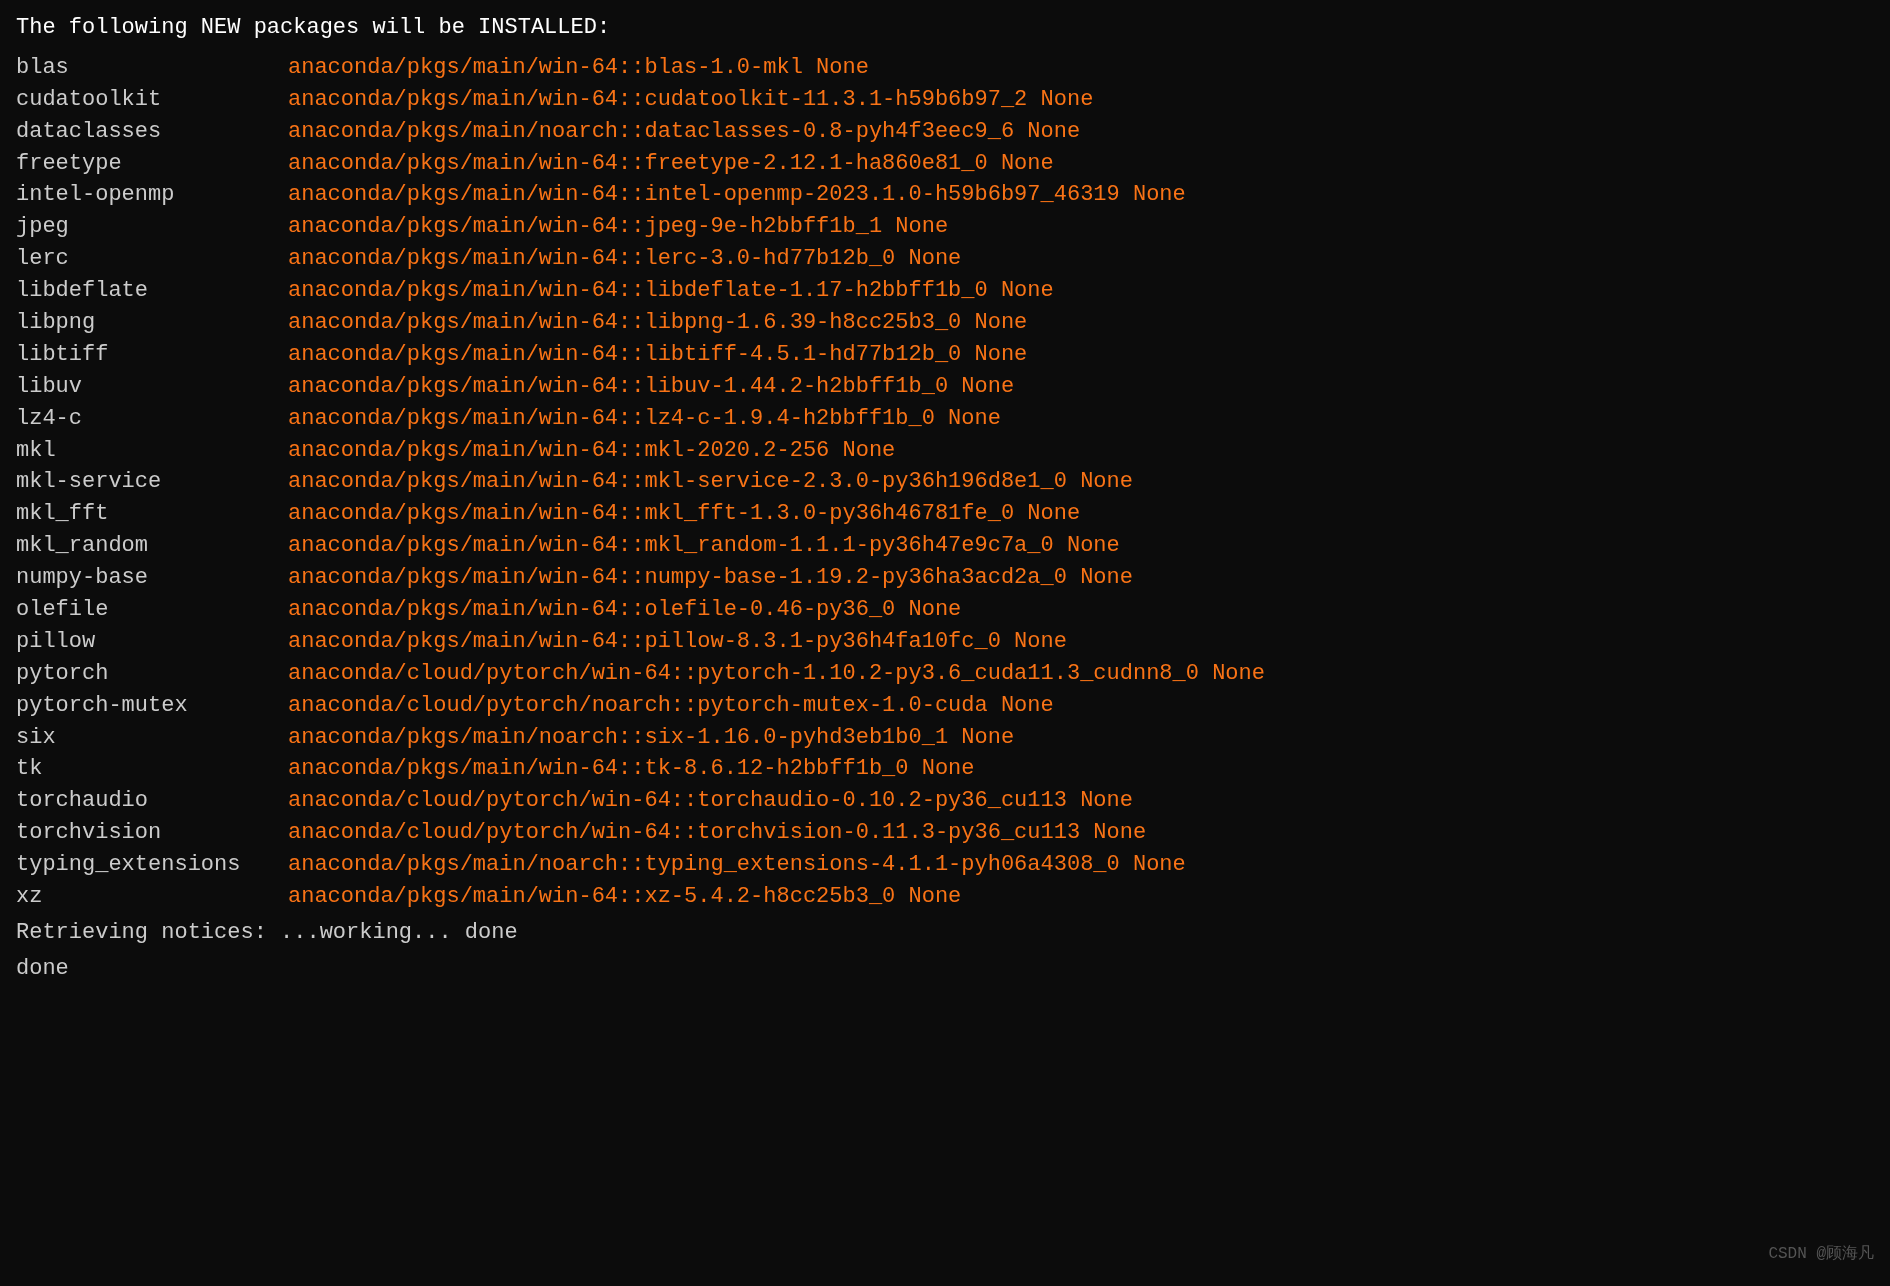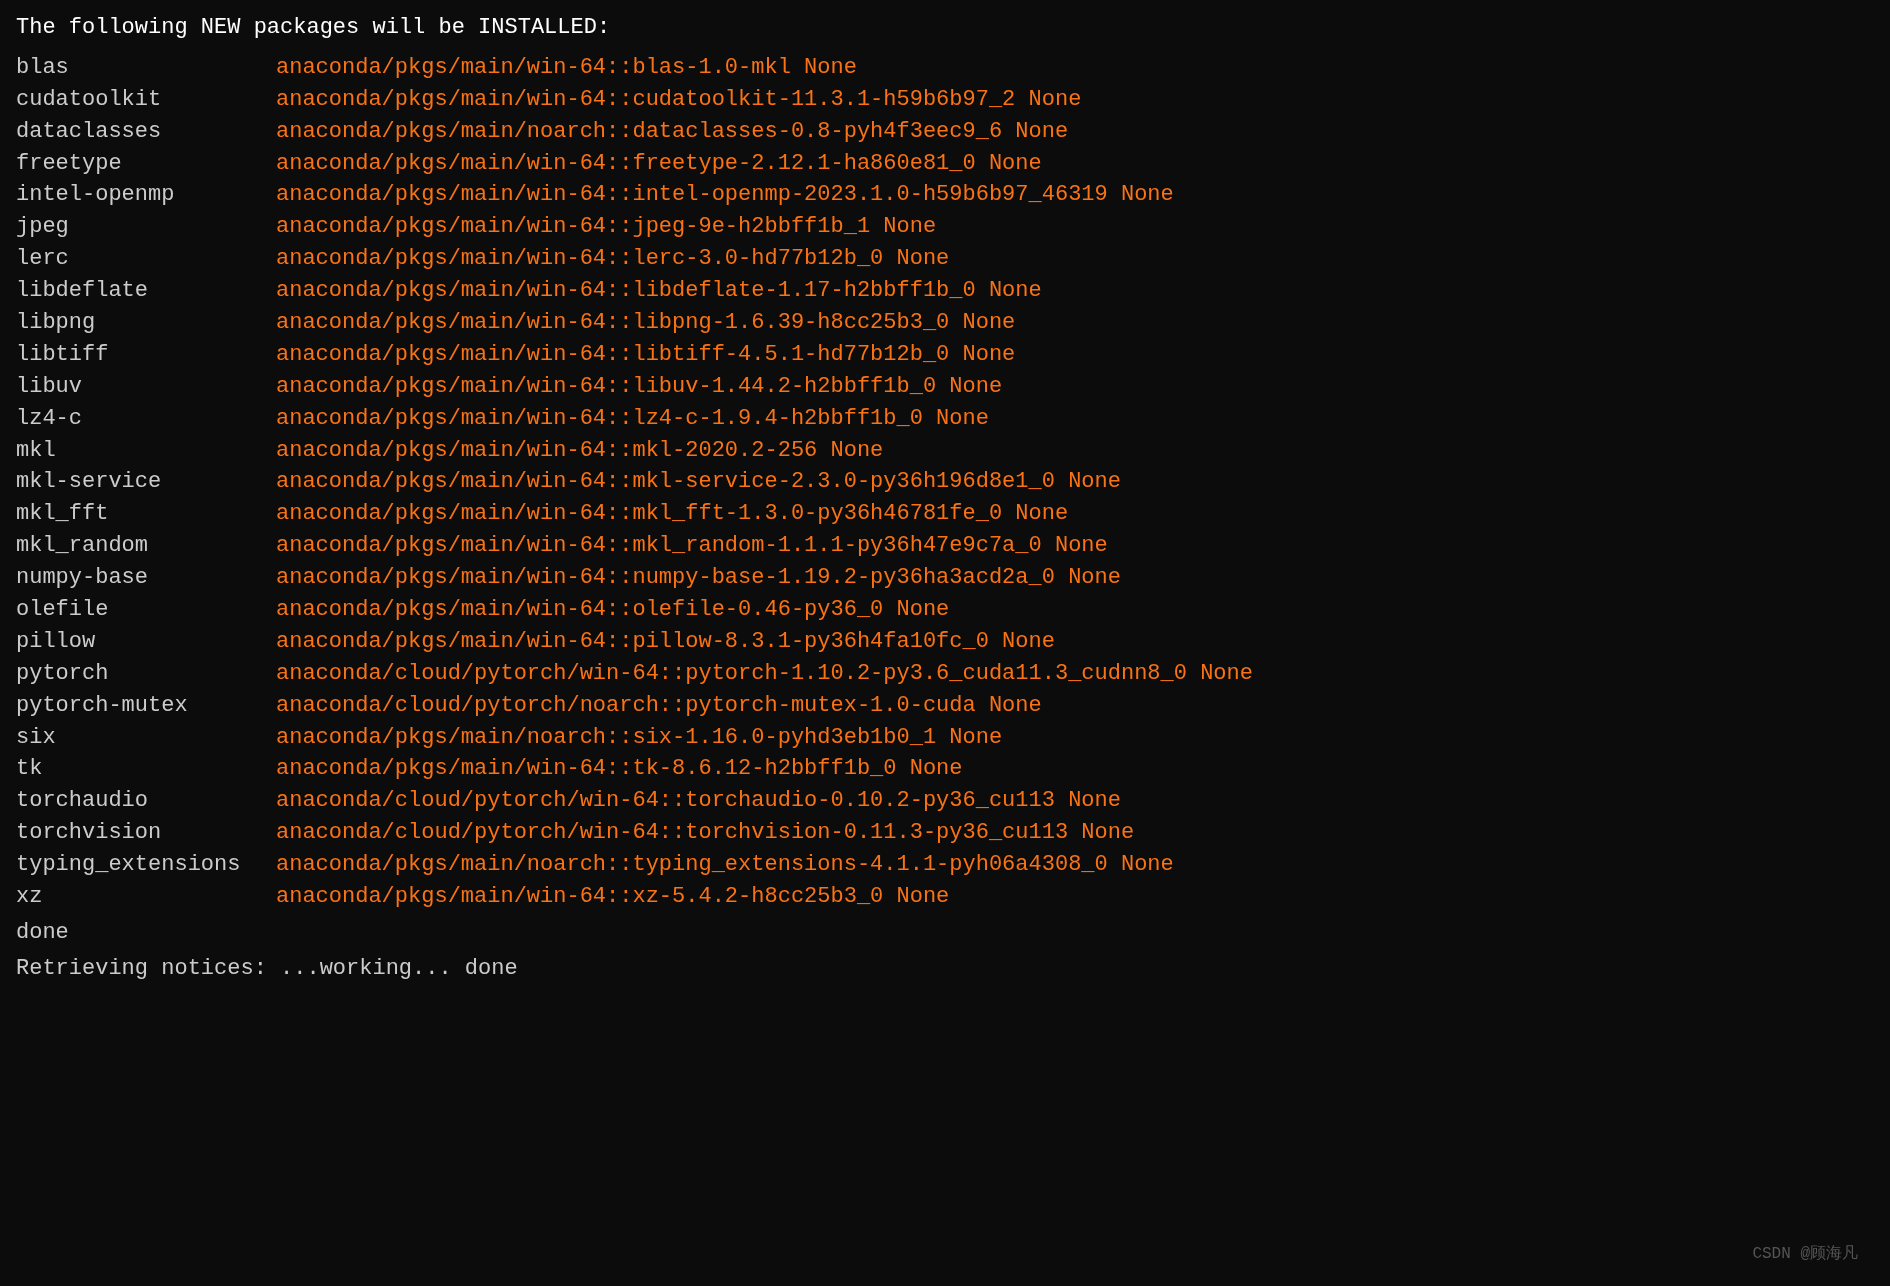--- a/index.html
+++ b/index.html
@@ -24,20 +24,21 @@
       margin-bottom: 8px;
     }
 
     .package-table {
       display: table;
       width: 100%;
     }
 
     .package-row {
       display: table-row;
+      gap: 12px;
     }
 
     .pkg-name {
       display: table-cell;
       color: #cccccc;
       padding-right: 8px;
       min-width: 280px;
     }
 
     .pkg-source {
@@ -46,21 +47,21 @@
     }
 
     .footer-line {
       color: #cccccc;
       margin-top: 4px;
     }
 
     .watermark {
       position: fixed;
       bottom: 20px;
-      right: 32px;
+      right: 16px;
       color: #555555;
       font-size: 16px;
       font-family: 'Courier New', Courier, monospace;
     }
   </style>
 </head>
 <body>
 
 <div class="terminal-wrapper">
   <div class="header-line">The following NEW packages will be INSTALLED:</div>
@@ -169,22 +170,22 @@
       <div class="package-row">
         <div class="pkg-name">typing_extensions</div>
         <div class="pkg-source">anaconda/pkgs/main/noarch::typing_extensions-4.1.1-pyh06a4308_0 None</div>
       </div>
       <div class="package-row">
         <div class="pkg-name">xz</div>
         <div class="pkg-source">anaconda/pkgs/main/win-64::xz-5.4.2-h8cc25b3_0 None</div>
       </div>
     </div>
 
+  <div class="footer-line">Retrieving notices: ...working... done</div>
   <div class="footer-line">done</div>
-  <div class="footer-line">Retrieving notices: ...working... done</div>
 </div>
 
 <div class="watermark">CSDN @顾海凡</div>
 
 <style>
   .package-table {
     display: flex;
     flex-direction: column;
     gap: 0;
   }

